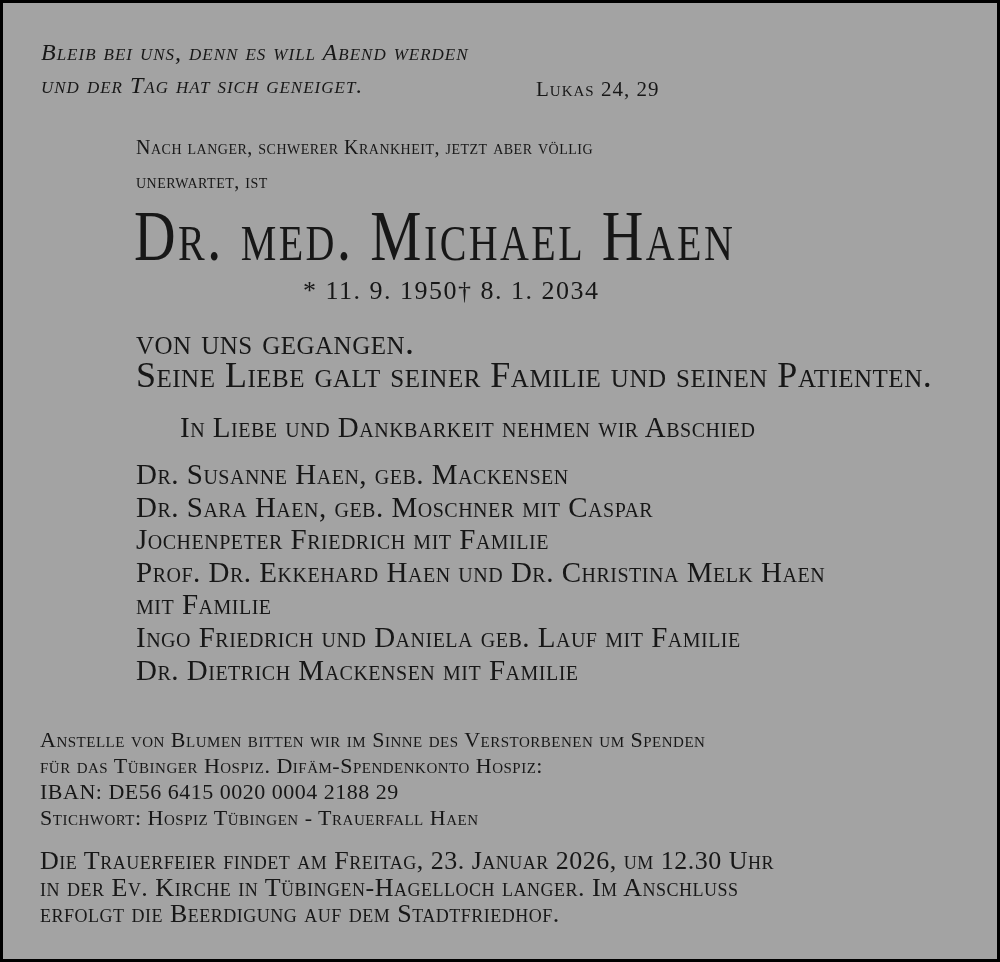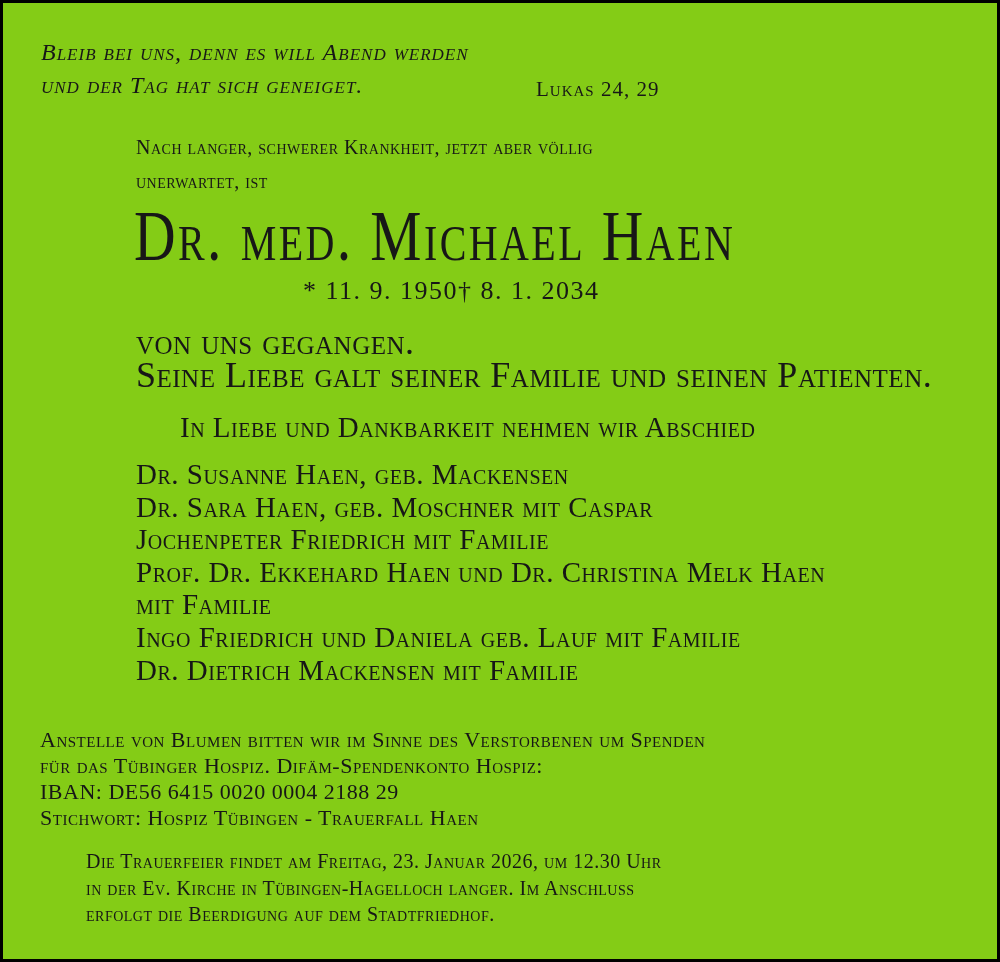--- a/index.html
+++ b/index.html
@@ -1,21 +1,21 @@
 <!DOCTYPE html>
 <html><head>
 <meta charset="utf-8">
 <style>
   html, body { margin: 0; padding: 0; background: #ffffff; }
   .page {
     position: relative;
     width: 1000px;
     height: 962px;
     box-sizing: border-box;
-    background: #84cc16;
+    background: #a3a3a3;
     border: 3px solid #000000;
     overflow: hidden;
     font-family: "Liberation Serif", serif;
     font-variant: small-caps;
     color: #171717;
   }
   .line { white-space: nowrap; }
 
   .quote {
     position: absolute; left: 38px; top: 33px;
@@ -52,21 +52,21 @@
   .mourners {
     position: absolute; left: 133px; top: 455px;
     font-size: 29px; line-height: 32.6px; letter-spacing: 0.5px;
   }
   .donation {
     position: absolute; left: 37px; top: 724px;
     font-size: 22px; line-height: 26px; letter-spacing: 0.5px;
   }
   .funeral {
     position: absolute; left: 37px; top: 845px;
-    font-size: 20px; line-height: 26.5px; letter-spacing: 0.5px; margin-left: 46px;
+    font-size: 26px; line-height: 26.5px; letter-spacing: 0.5px;
   }
 </style>
 </head>
 <body>
 
 <div class="page">
 
   <div class="quote">
     <div class="line">Bleib bei uns, denn es will Abend werden</div>
     <div class="line">und der Tag hat sich geneiget.</div>

